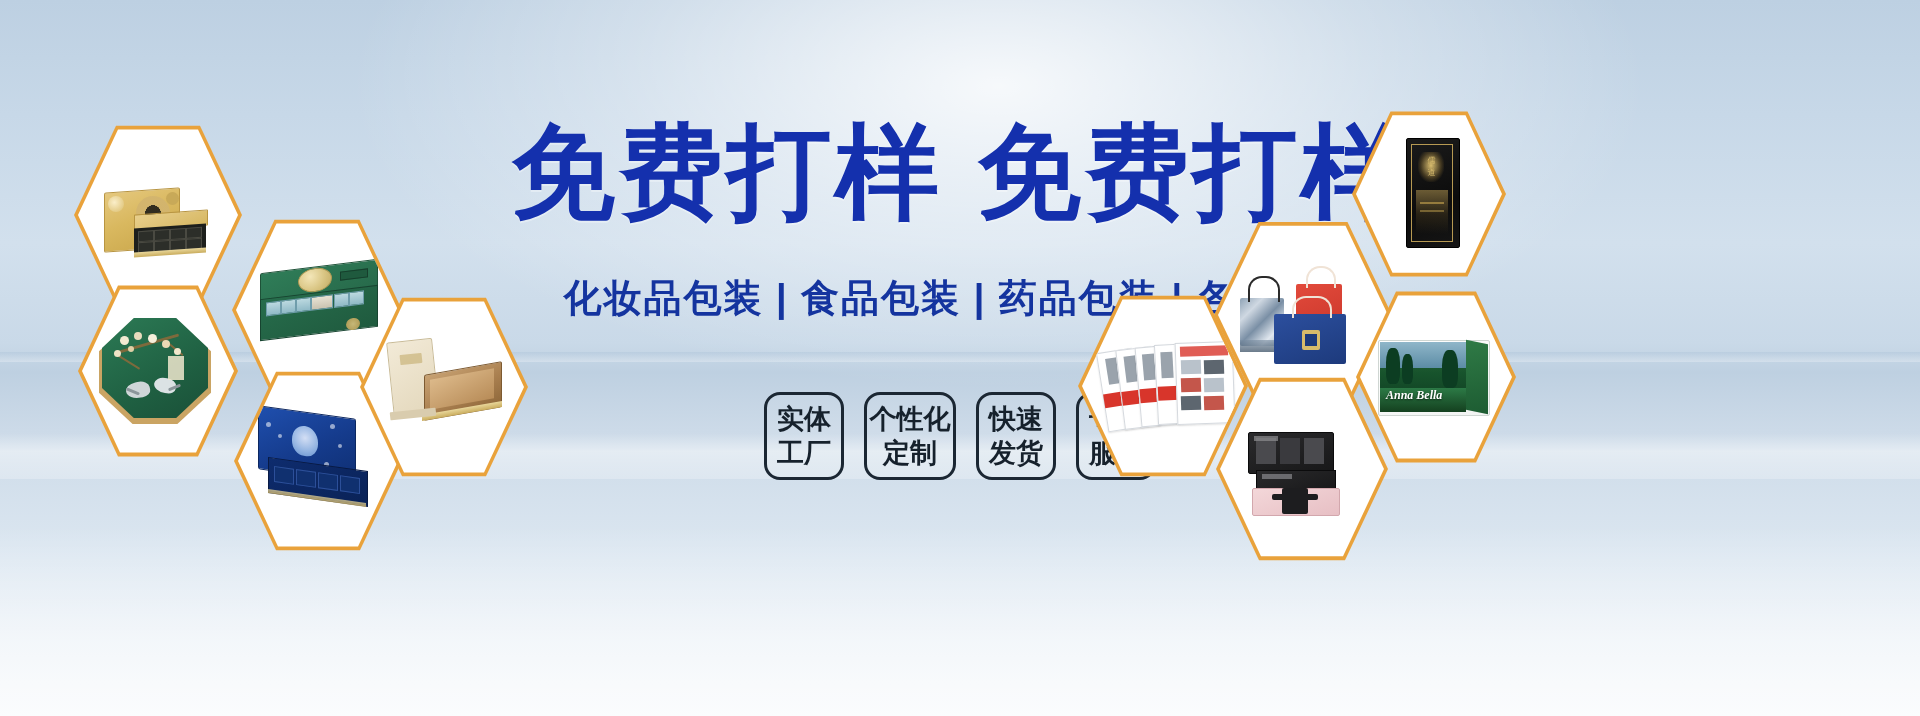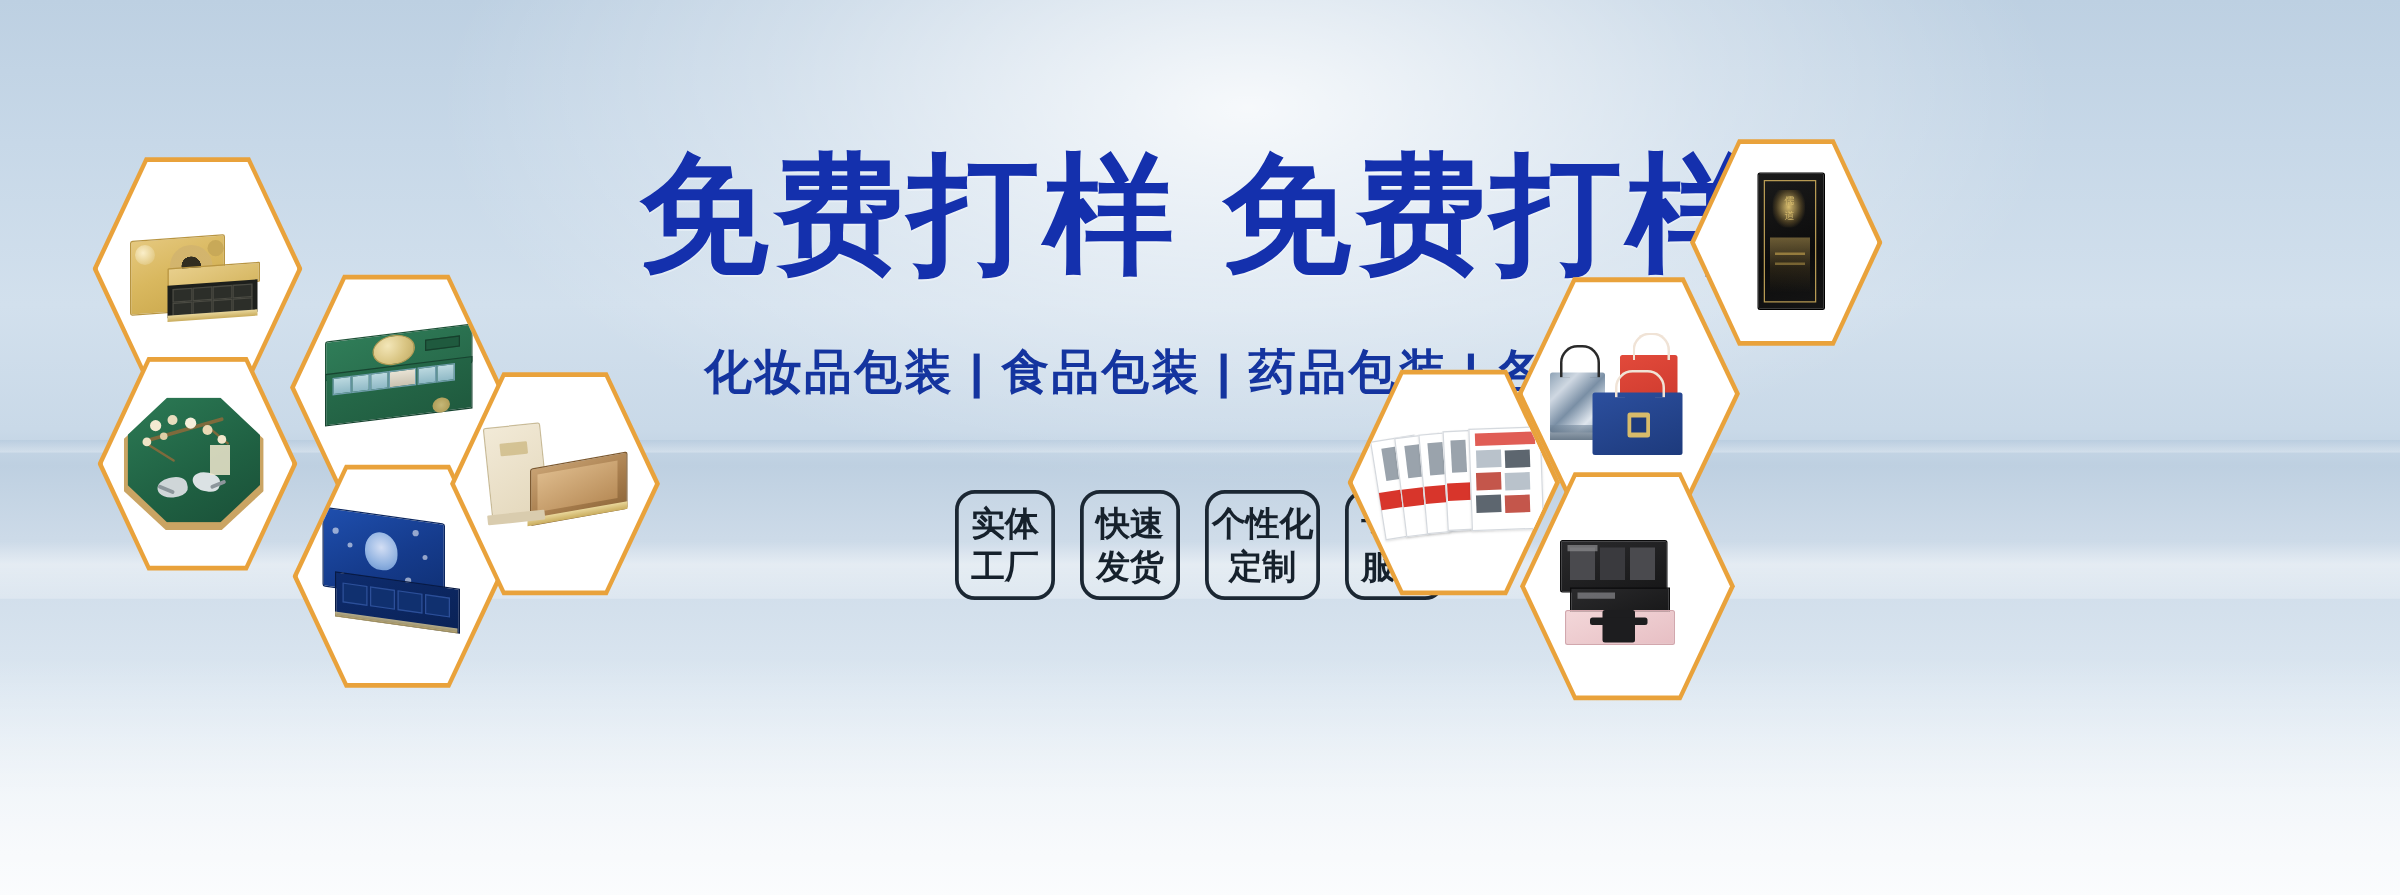--- a/index.html
+++ b/index.html
@@ -285,27 +285,27 @@
       <span>免费打样</span><span class="gap"></span><span>免费打样</span>
     </div>
 
     <div class="subtitle">化妆品包装 | 食品包装 | 药品包装 | 各类彩盒</div>
 
     <div class="badges">
       <div class="badge">
         <span>实体</span>
         <span>工厂</span>
       </div>
+      <div class="badge" style="width:86px;">
+        <span>个性化</span>
+        <span>定制</span>
+      </div>
       <div class="badge">
         <span>快速</span>
         <span>发货</span>
-      </div>
-      <div class="badge" style="width:86px;">
-        <span>个性化</span>
-        <span>定制</span>
       </div>
       <div class="badge">
         <span>专业</span>
         <span>服务</span>
       </div>
     </div>
 
   </div>
 
   <div class="hex" style="left:1352px;top:108px;width:154px;height:172px;">
@@ -332,20 +332,35 @@
         <div class="pc bag bag-red" style="left:78px;top:62px;width:46px;height:56px;"></div>
         <div class="handle white" style="left:88px;top:44px;width:26px;height:20px;"></div>
         <div class="pc bag bag-blue" style="left:56px;top:92px;width:72px;height:50px;"></div>
         <div class="handle white" style="left:74px;top:74px;width:36px;height:20px;"></div>
         <div class="crest" style="left:84px;top:108px;width:18px;height:20px;"></div>
         <div class="pc" style="left:87px;top:112px;width:12px;height:12px;background:#1d3a7c;"></div>
       </div>
     </div>
   </div>
 
+  <div class="hex" style="left:1356px;top:288px;width:160px;height:178px;">
+    <div class="inner">
+      <div class="prod">
+        <div class="pc ab-box" style="left:18px;top:48px;width:110px;height:74px;border-radius:2px;"></div>
+        <div class="pc ab-img" style="left:20px;top:50px;width:86px;height:70px;"></div>
+        <div class="pc" style="left:20px;top:50px;width:86px;height:26px;background:linear-gradient(180deg,#8fb6c9 0%,#5c8ca5 100%);"></div>
+        <div class="ab-tree" style="left:26px;top:56px;width:14px;height:36px;"></div>
+        <div class="ab-tree" style="left:42px;top:62px;width:11px;height:30px;"></div>
+        <div class="ab-tree" style="left:82px;top:58px;width:16px;height:38px;"></div>
+        <div class="pc" style="left:20px;top:96px;width:86px;height:24px;background:linear-gradient(180deg,#2c7a46 0%,#14401f 100%);"></div>
+        <div class="ab-label" style="left:26px;top:96px;width:74px;font-size:12px;line-height:14px;text-shadow:0 1px 2px rgba(0,0,0,.6);">Anna Bella</div>
+        <div class="pc ab-side" style="left:106px;top:50px;width:22px;height:70px;transform:skewY(12deg);"></div>
+      </div>
+    </div>
+  </div>
 
   <div class="hex" style="left:1078px;top:292px;width:170px;height:188px;">
     <div class="inner">
       <div class="prod">
         <div class="sheet" style="left:20px;top:54px;width:34px;height:78px;transform:rotate(-9deg);"></div>
         <div class="sheet-grey" style="left:25px;top:62px;width:12px;height:26px;transform:rotate(-9deg);"></div>
         <div class="sheet-red" style="left:22px;top:96px;width:30px;height:14px;transform:rotate(-9deg);"></div>
         <div class="sheet" style="left:38px;top:52px;width:34px;height:78px;transform:rotate(-7deg);"></div>
         <div class="sheet-grey" style="left:43px;top:60px;width:12px;height:26px;transform:rotate(-7deg);"></div>
         <div class="sheet-red" style="left:40px;top:94px;width:30px;height:14px;transform:rotate(-7deg);"></div>

